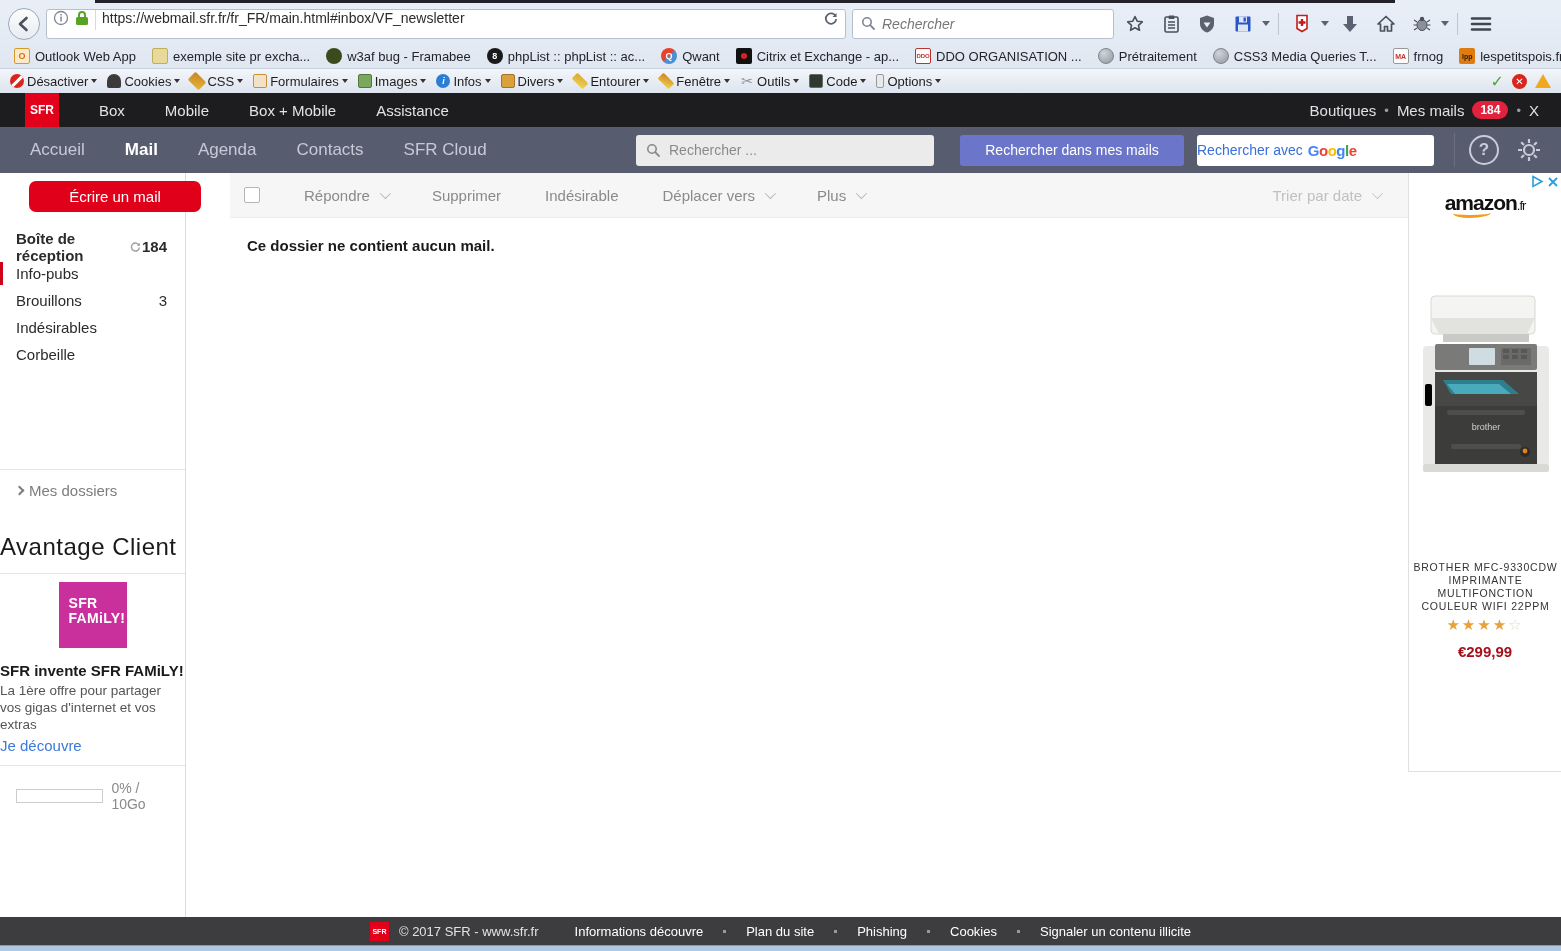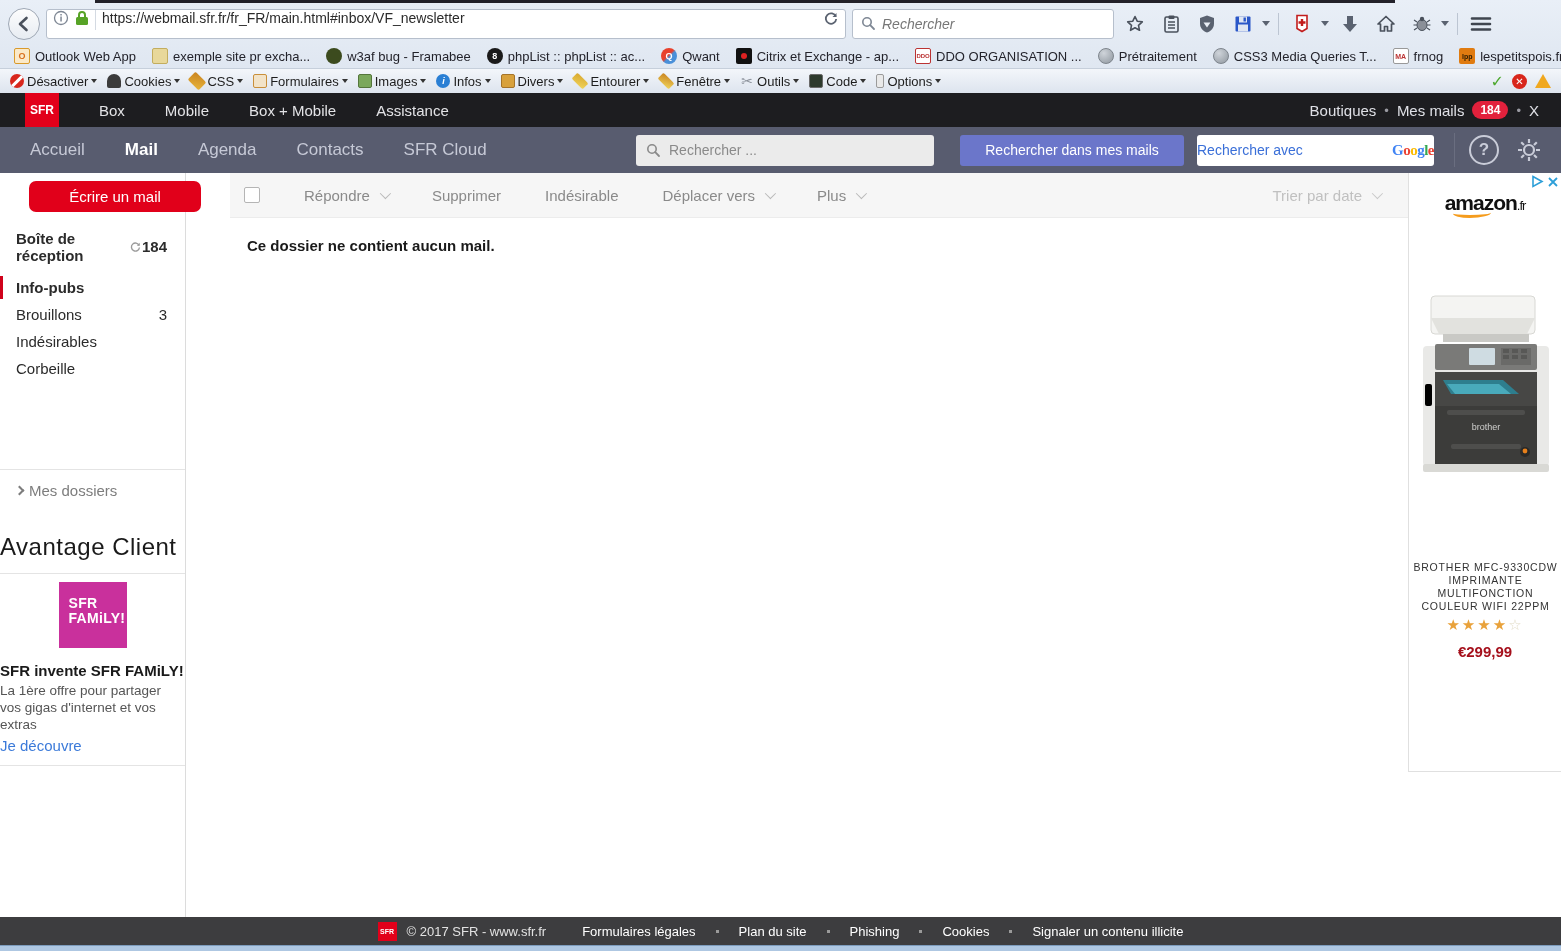--- a/index.html
+++ b/index.html
@@ -41,34 +41,34 @@
   .tb-dot { color:#9a9aa2; font-size:13px; }
 
   
   .main-nav { position:absolute; left:0; top:127px; width:100%; height:46px; background:#585c6f; display:flex; align-items:center; }
   .mn-item { font-size:17px; color:#c6c9d6; margin-left:40px; }
   .mn-item.first { margin-left:30px; }
   .mn-item.active { color:#fff; font-weight:bold; }
   .mn-search { margin-left:auto; width:298px; height:31px; background:#ebebeb; border-radius:3px; display:flex; align-items:center; padding:0 10px; gap:8px; }
   .mn-search .ph { font-size:14px; color:#8a8a8a; }
   .btn-purple { margin-left:26px; width:224px; height:31px; background:#6b76ca; border-radius:3px; color:#fff; font-size:14px; display:flex; align-items:center; justify-content:center; }
-  .btn-google { margin-left:13px; width:237px; height:31px; background:#fff; border-radius:3px; font-size:14px; display:flex; align-items:center; justify-content:space-between; gap:5px; color:#3a6fd8; }
-  .g-word { font-weight:bold; font-size:15px; letter-spacing:-0.5px;font-family:Liberation Serif, serif; }
+  .btn-google { margin-left:13px; width:237px; height:31px; background:#fff; border-radius:3px; font-size:14px; display:flex; align-items:center; justify-content:flex-start; gap:5px; color:#3a6fd8; }
+  .g-word { font-weight:bold; font-size:15px; letter-spacing:-0.5px; }
   .nav-sep { width:1px; height:34px; background:#6a6e80; margin:0 14px 0 20px; }
   .help-circle { width:30px; height:30px; border-radius:50%; border:2px solid #c9ccd8; color:#c9ccd8; display:flex; align-items:center; justify-content:center; font-size:17px; font-weight:bold; }
   .gear-wrap { margin:0 18px 0 16px; }
 
   
   .sidebar { position:absolute; left:0; top:173px; width:186px; height:744px; background:#fff; border-right:1px solid #dcdcdc; }
   .compose-btn { position:absolute; left:29px; top:8px; width:172px; height:31px; background:#e1001a; border-radius:7px; color:#fff; font-size:15px; display:flex; align-items:center; justify-content:center; }
   .folders { position:absolute; left:0; top:60px; width:100%; }
   .folder { position:relative; display:flex; align-items:center; height:27px; padding:0 18px 0 16px; font-size:15px; color:#2b2b2b; }
   .folder .cnt { margin-left:auto; font-size:15px; color:#2b2b2b; }
   .folder.bold, .folder.bold .cnt { font-weight:bold; }
-  .folder.selected { font-weight:bold;margin-top:14px; }
+  .folder.selected { font-weight:normal; }
   .folder.selected::before { content:""; position:absolute; left:0; top:2px; bottom:2px; width:3px; background:#d0021b; }
   .side-div { border-top:1px solid #e4e4e4; margin:10px 0 0 0; }
   .mes-dossiers { display:flex; align-items:center; gap:6px; padding:12px 16px; font-size:15px; color:#7d7d7d; }
   .chev-right { width:7px; height:7px; border-top:2px solid #7d7d7d; border-right:2px solid #7d7d7d; transform:rotate(45deg); }
   .avantage { padding:0 0; }
   .avantage h2 { font-size:24px; font-weight:400; color:#1a1a1a; letter-spacing:0.5px; margin-top:22px; }
   .av-div { border-top:1px solid #e4e4e4; margin-top:12px; }
   .family-logo { width:68px; height:66px; background:#c9309c; margin:8px auto 0; padding:14px 0 0 10px; color:#fff; font-weight:bold; font-size:14px; line-height:15px; letter-spacing:0.3px; }
   .promo-title { font-size:15px; font-weight:bold; color:#1a1a1a; margin-top:14px; }
   .promo-body { font-size:13.5px; color:#555; line-height:17px; margin-top:3px; }
@@ -419,20 +419,24 @@
     <h2>Avantage Client</h2>
     <div class="av-div"></div>
     <div class="family-logo">
       <div>SFR</div>
       <div>FAMiLY!</div>
     </div>
     <div class="promo-title">SFR invente SFR FAMiLY!</div>
     <div class="promo-body">La 1ère offre pour partager vos gigas d'internet et vos extras</div>
     <a class="promo-link">Je découvre</a>
     <div class="av-div" style="margin-top:10px;"></div>
+  </div>
+  <div class="quota-row">
+    <div class="quota-bar"></div>
+    <span class="quota-text">0% / 10Go</span>
   </div>
 </div>
 
 <div class="mail-toolbar">
   <div class="cb"></div>
   <div class="mt-item">
     <span>Répondre</span>
     <span class="mt-chev"></span>
   </div>
   <div class="mt-item">
@@ -500,21 +504,21 @@
   </svg>
 
   <div class="ad-product">BROTHER MFC-9330CDW IMPRIMANTE MULTIFONCTION COULEUR WIFI 22PPM</div>
   <div class="ad-stars"><span class="star-fill">★★★★</span><span class="star-empty">☆</span></div>
   <div class="ad-price">€299,99</div>
 </div>
 
 <div class="footer">
   <div class="f-logo">SFR</div>
   <span class="f-copy">© 2017 SFR - www.sfr.fr</span>
-  <a class="f-link">Formulaires légales</a>
+  <a class="f-link">Informations découvre</a>
   <span class="f-dot"></span>
   <a class="f-link">Plan du site</a>
   <span class="f-dot"></span>
   <a class="f-link">Phishing</a>
   <span class="f-dot"></span>
   <a class="f-link">Cookies</a>
   <span class="f-dot"></span>
   <a class="f-link">Signaler un contenu illicite</a>
 </div>
 <div class="bottom-strip"></div>

